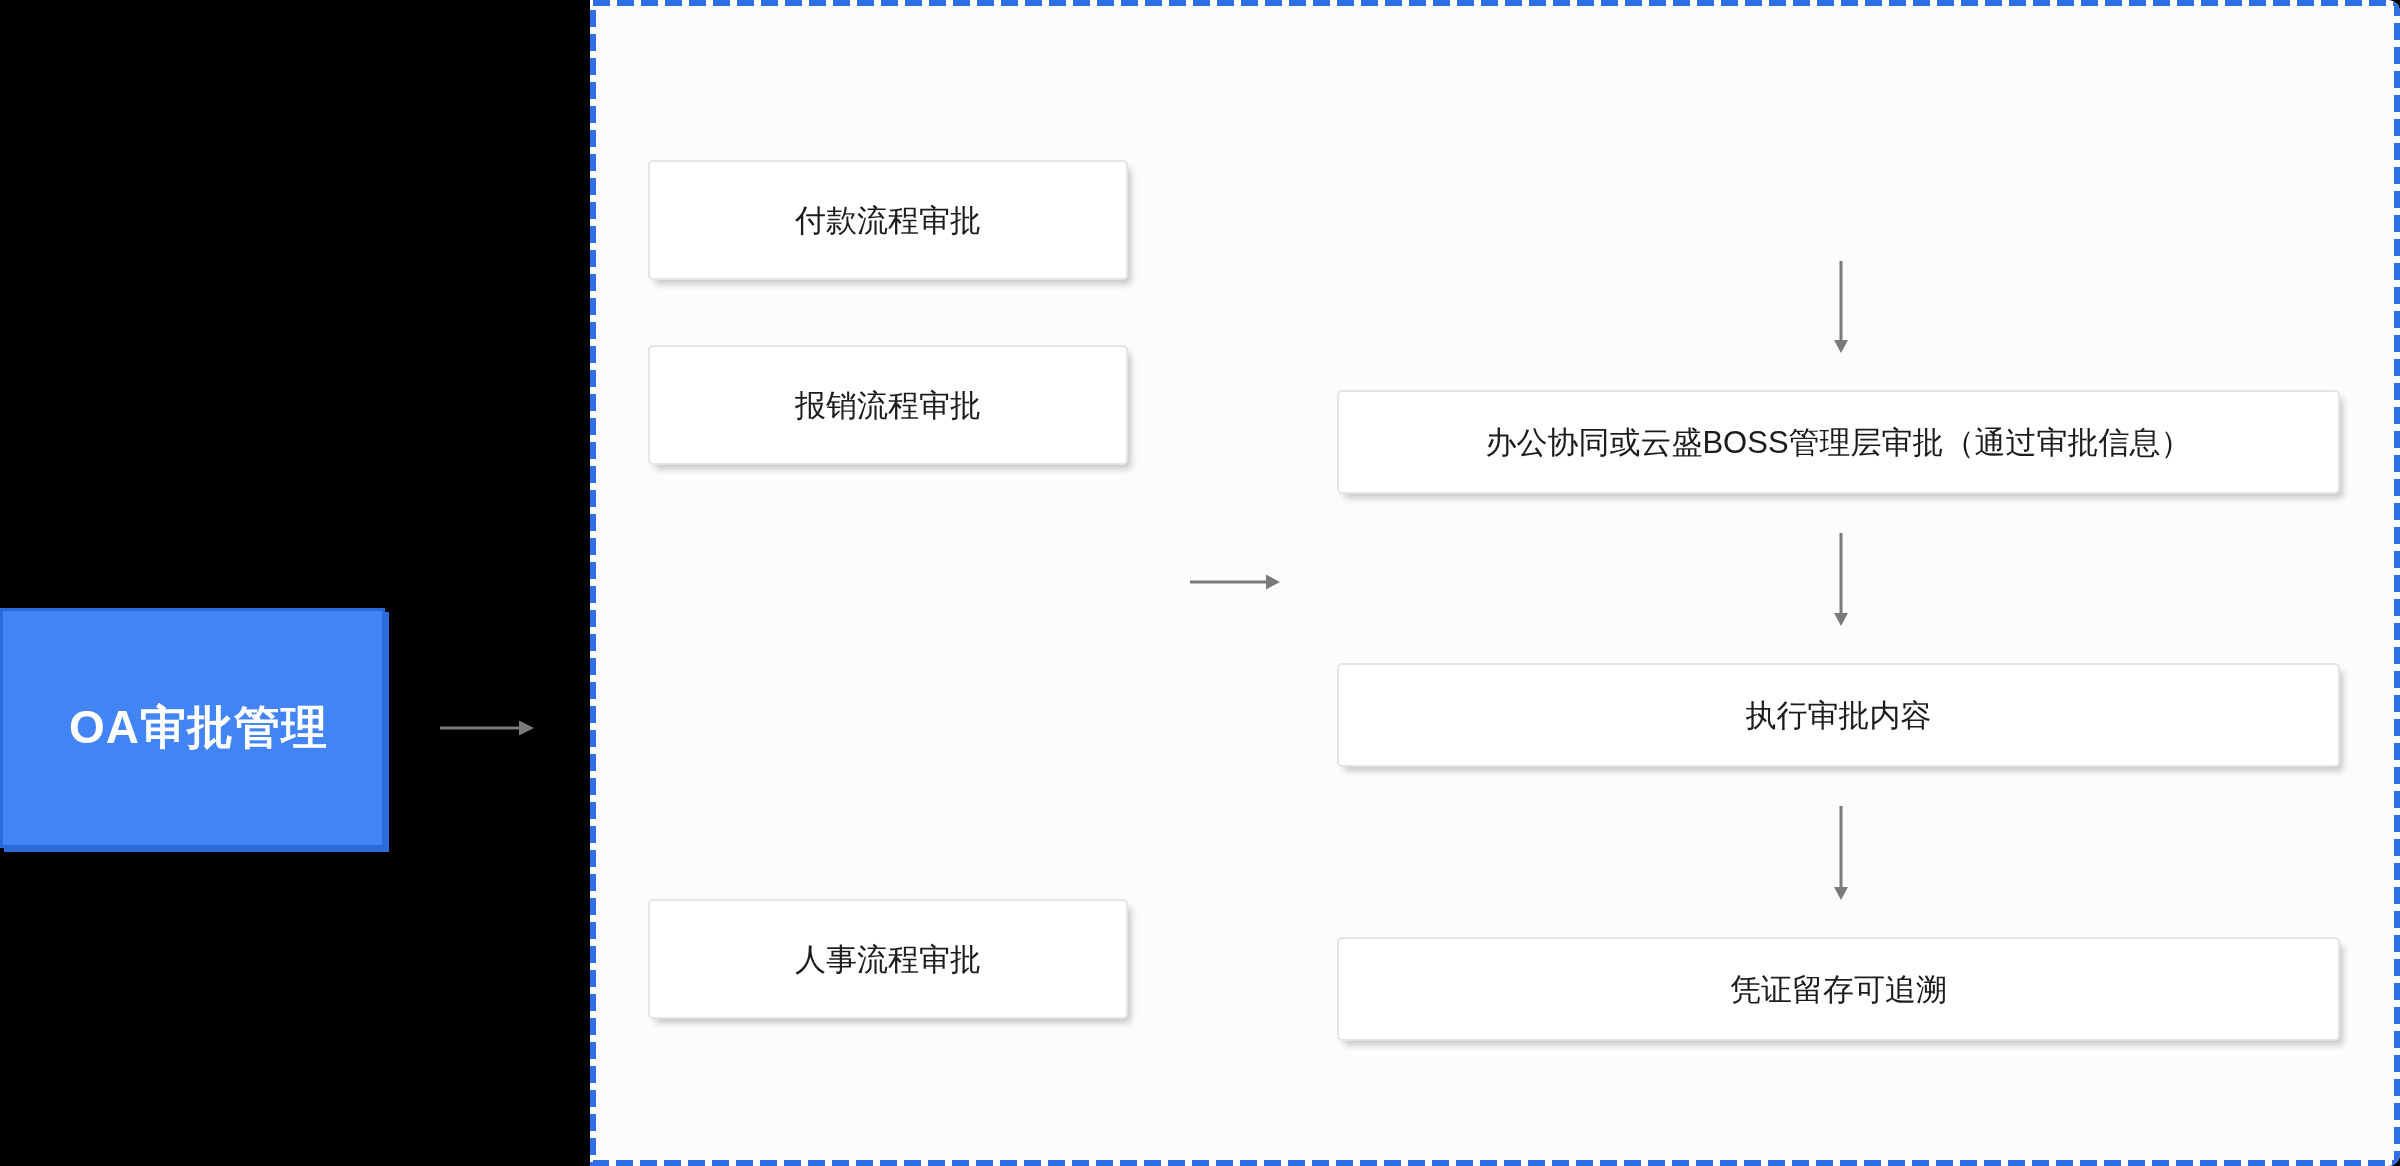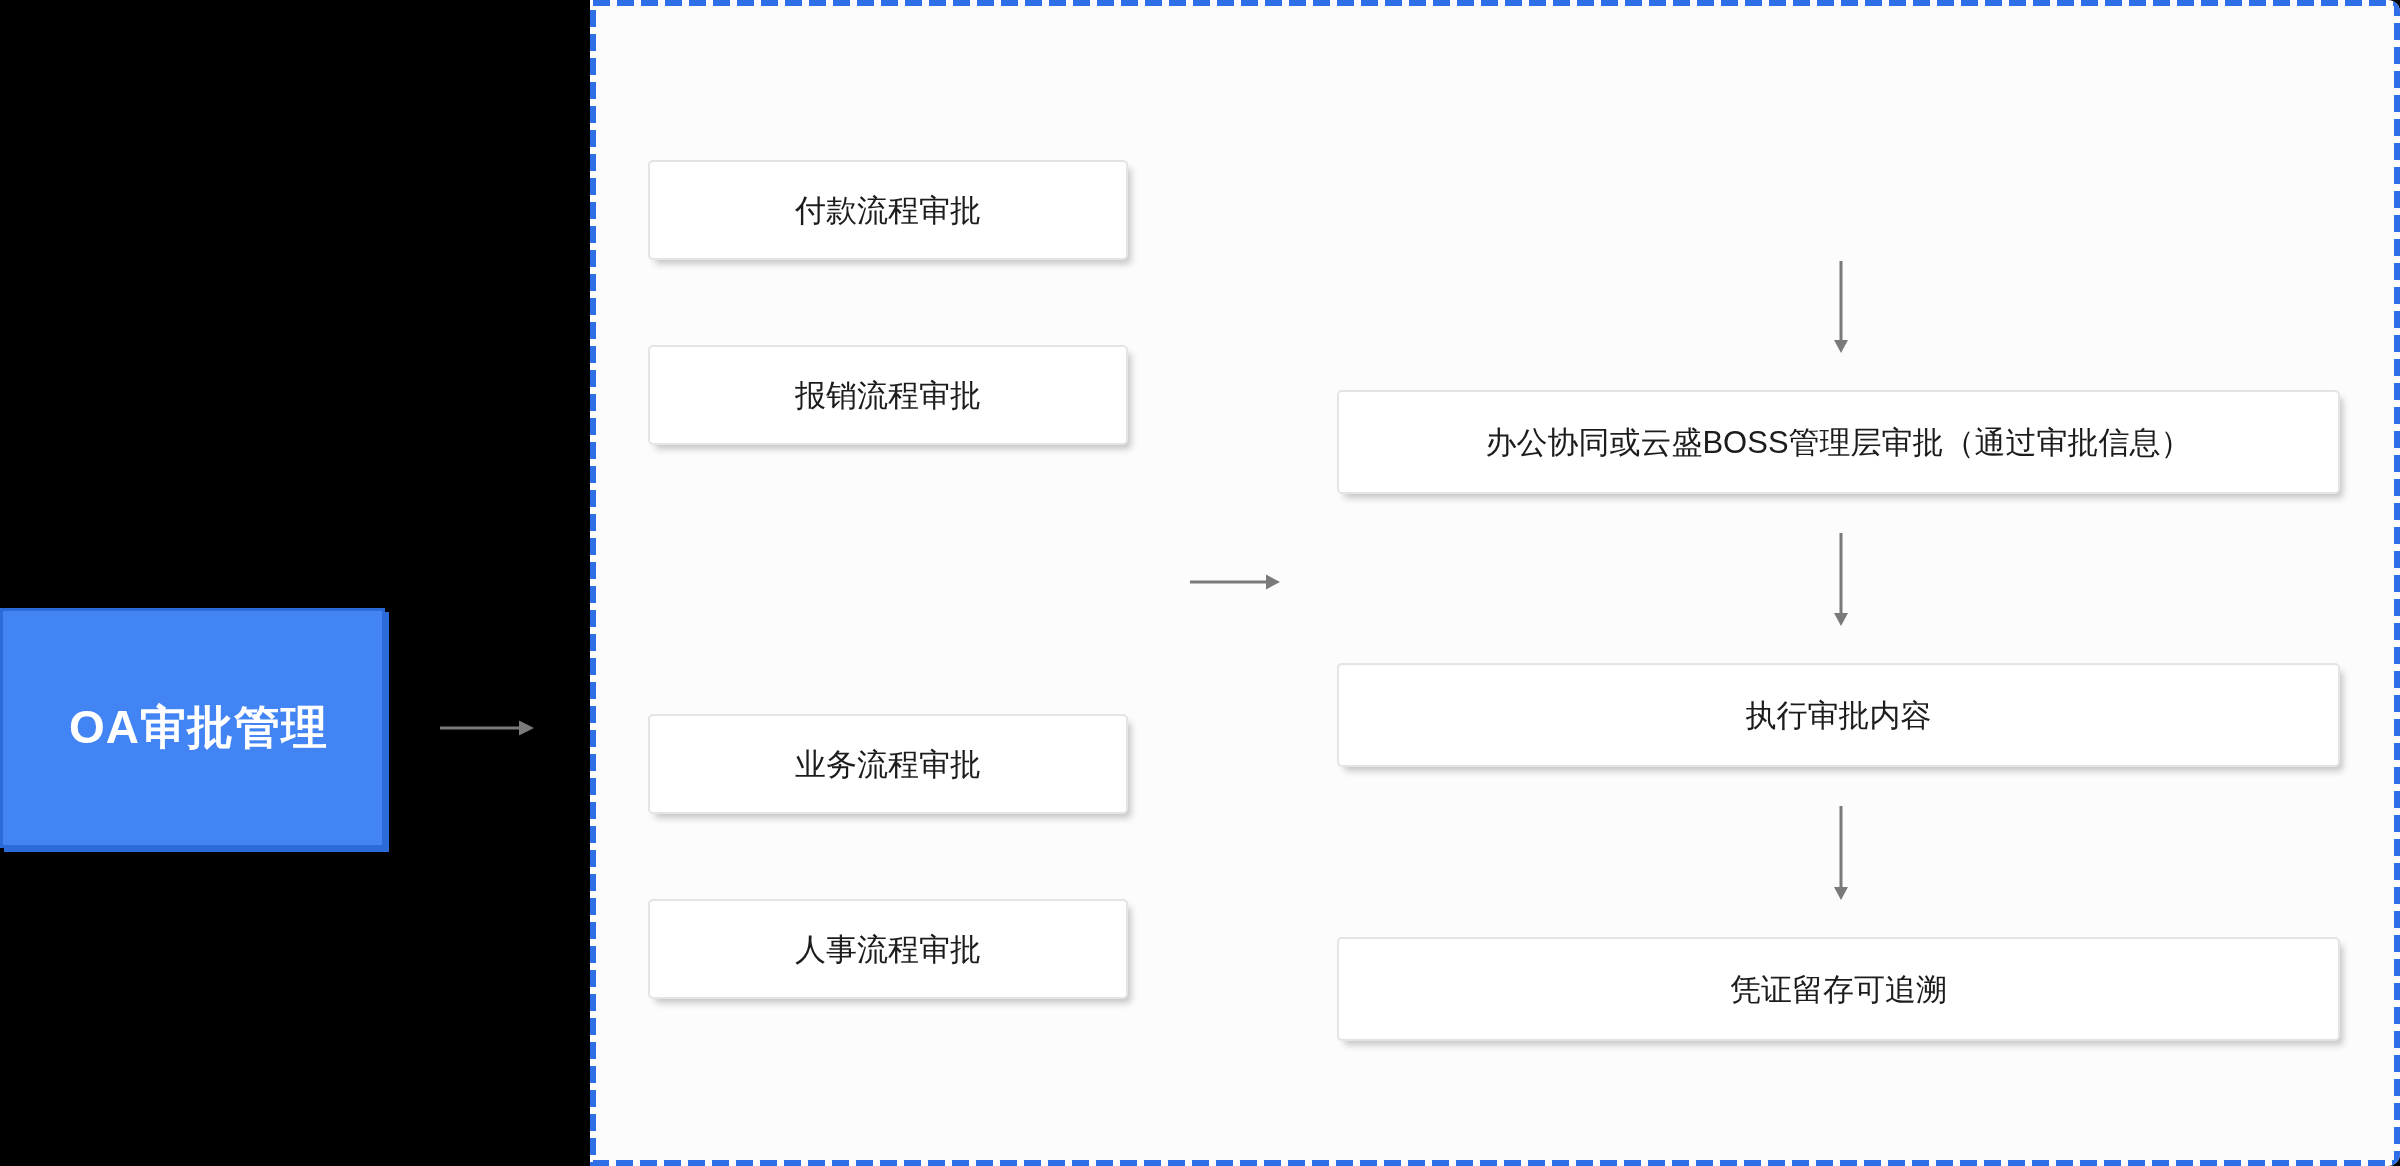--- a/index.html
+++ b/index.html
@@ -25,21 +25,21 @@
   }
   .panel-border{position:absolute;left:0;top:0;pointer-events:none;}
   
   .node{
     position:absolute;display:flex;align-items:center;justify-content:center;
     background:#ffffff;border:2px solid var(--node-border);border-radius:5px;
     box-shadow:5px 6px 7px -2px rgba(0,0,0,0.22);
     color:var(--text-dark);font-size:31px;line-height:1;box-sizing:border-box;
     text-align:center;
   }
-  .node-left{left:58px;width:480px;height:100px;}
+  .node-left{left:58px;width:480px;height:120px;}
   .l1{top:160px}.l2{top:345px}.l3{top:529px}.l4{top:714px}.l5{top:899px}
   .node-right{left:747px;width:1003px;height:104px;}
   .r1{top:118px}.r2{top:390px}.r3{top:663px}.r4{top:937px}
   
   .root-node{
     position:absolute;left:0;top:608px;width:385px;height:240px;
     display:flex;align-items:center;justify-content:center;box-sizing:border-box;
     background:var(--root-fill);
     border:3px solid var(--root-edge);
     box-shadow:4px 4px 0 var(--root-edge);
@@ -72,23 +72,20 @@
     <svg class="panel-border" width="1810" height="1166" viewBox="0 0 1810 1166">
       <rect x="3" y="3" width="1804" height="1160" fill="none" stroke="var(--accent-blue)" stroke-width="6" stroke-dasharray="17 7"></rect>
     </svg>
 
     <div class="node node-left l1">
       <span>付款流程审批</span>
     </div>
     <div class="node node-left l2">
       <span>报销流程审批</span>
     </div>
-    <div class="node node-left l4">
-      <span>业务流程审批</span>
-    </div>
     <div class="node node-left l5">
       <span>人事流程审批</span>
     </div>
 
     <div class="arrow arrow-mid">
       <svg width="90" height="24" viewBox="0 0 90 24">
         <line x1="0" y1="12" x2="76" y2="12" stroke="var(--arrow-gray)" stroke-width="3"></line>
         <polygon points="90,12 76,4.5 76,19.5" fill="var(--arrow-gray)"></polygon>
       </svg>
     </div>

